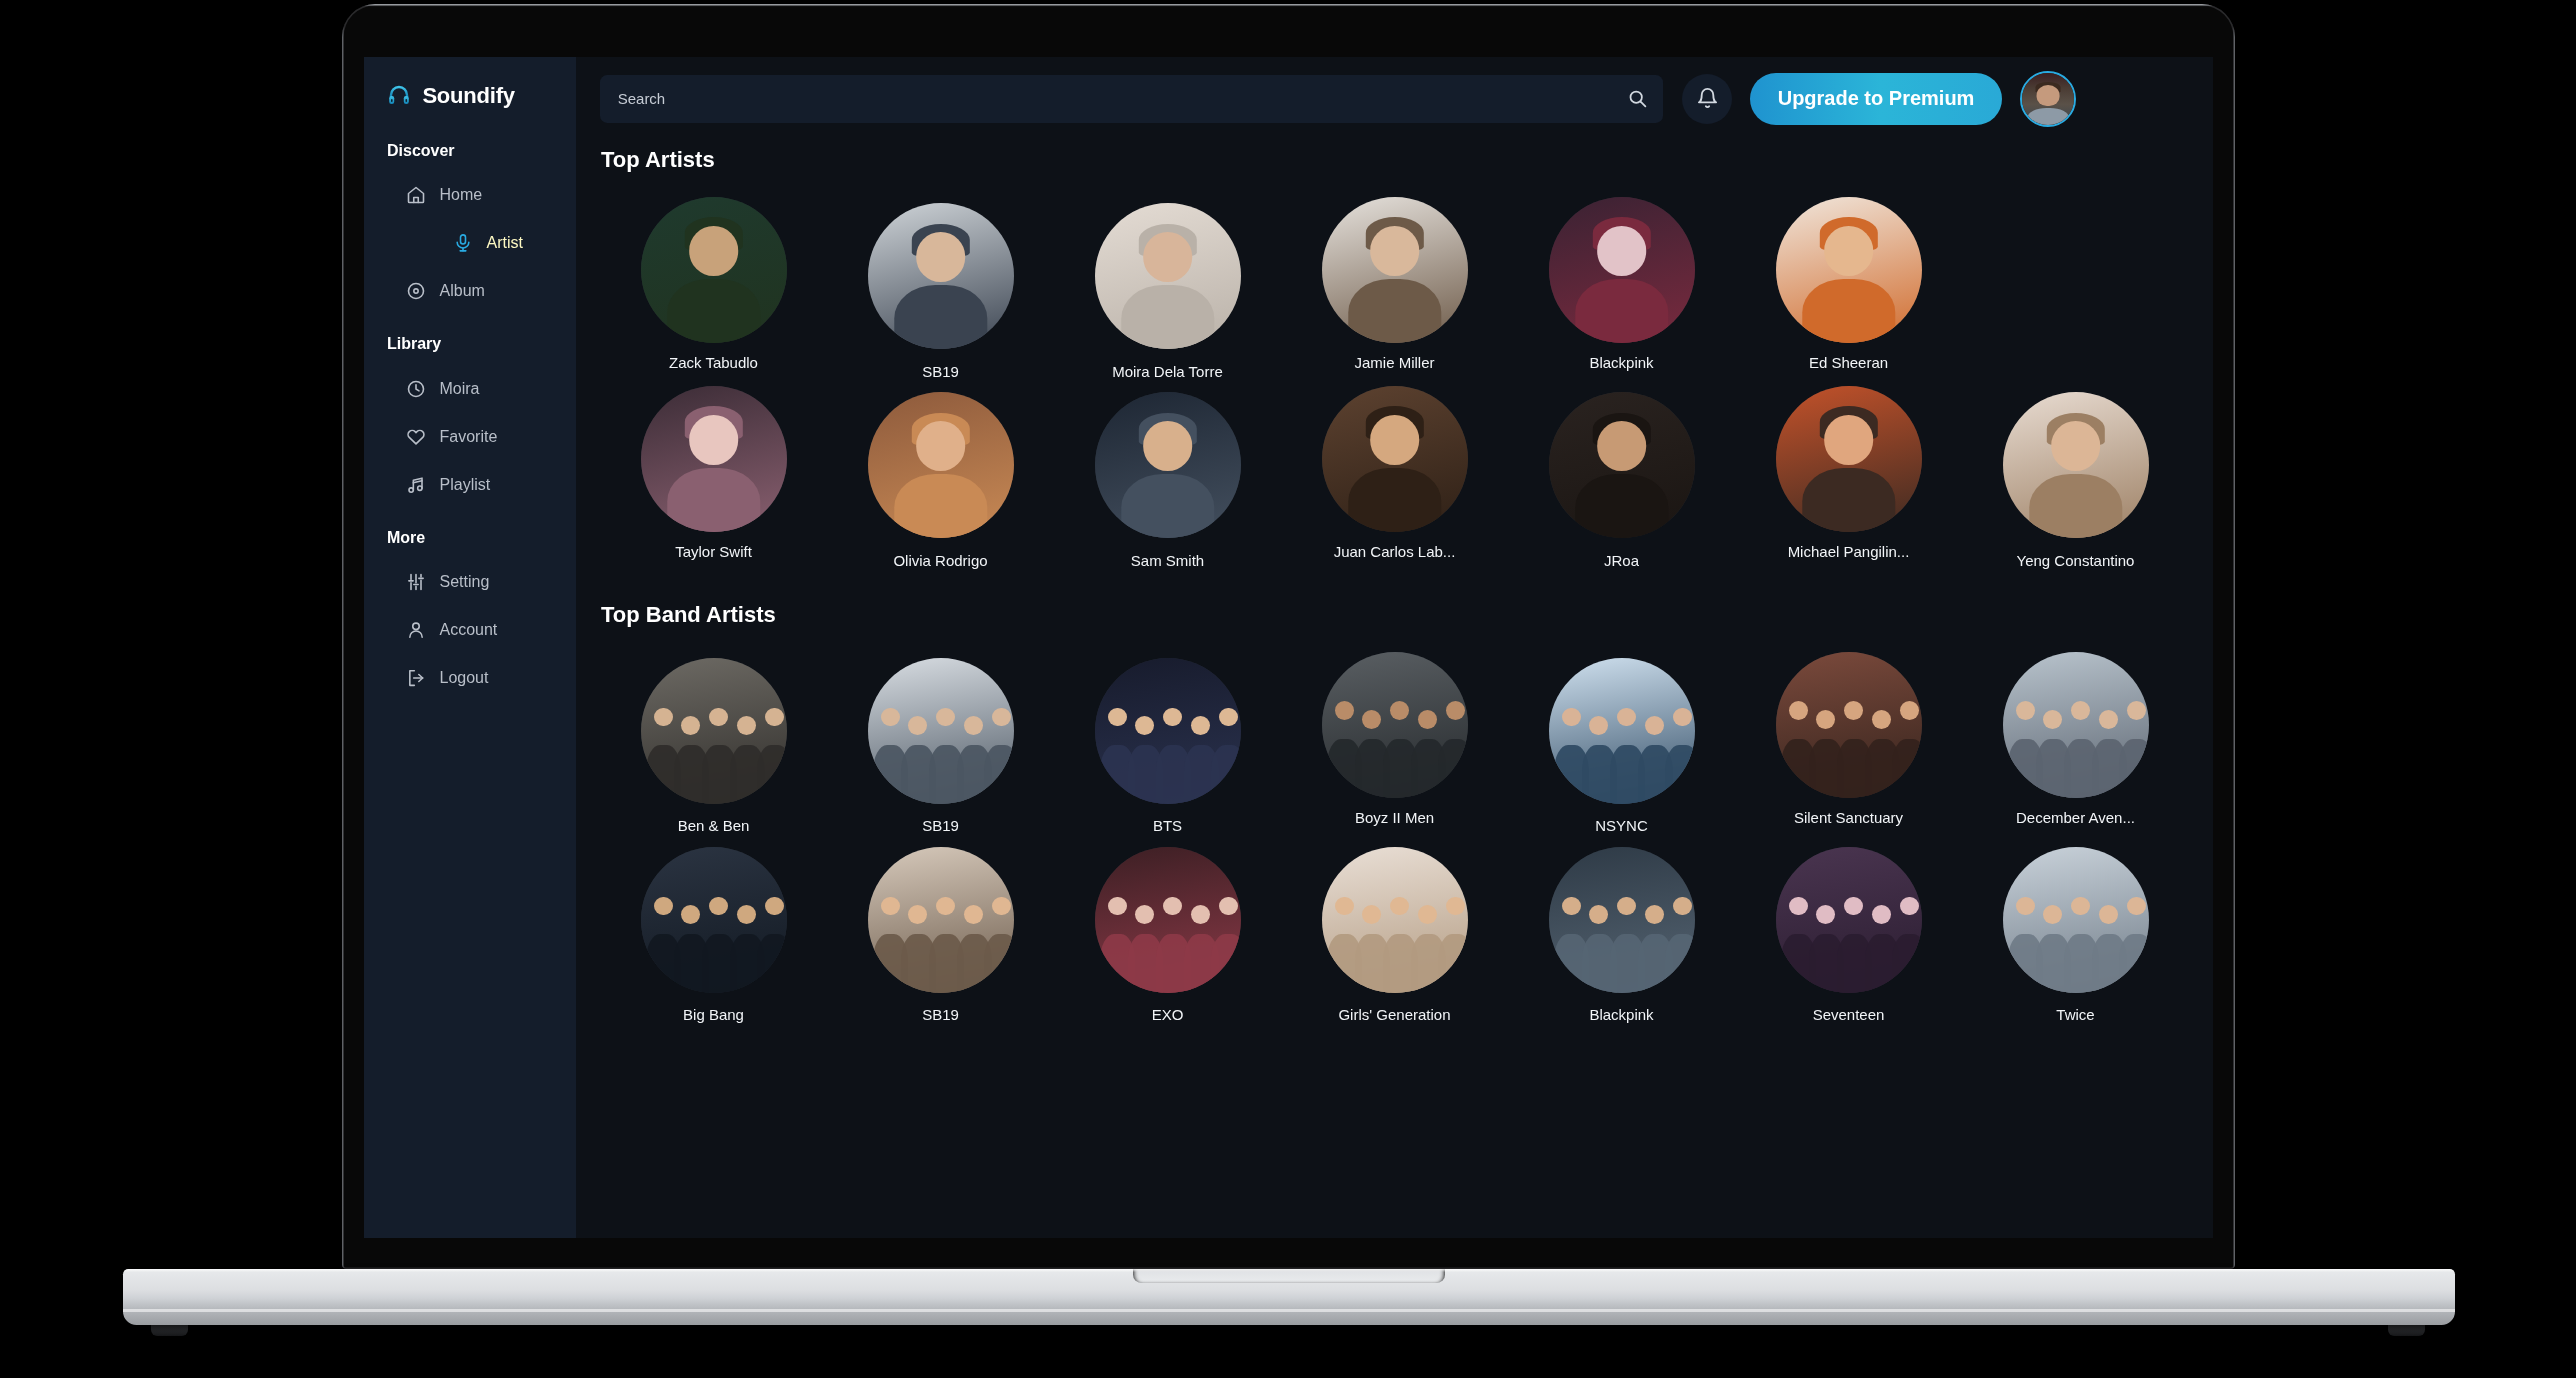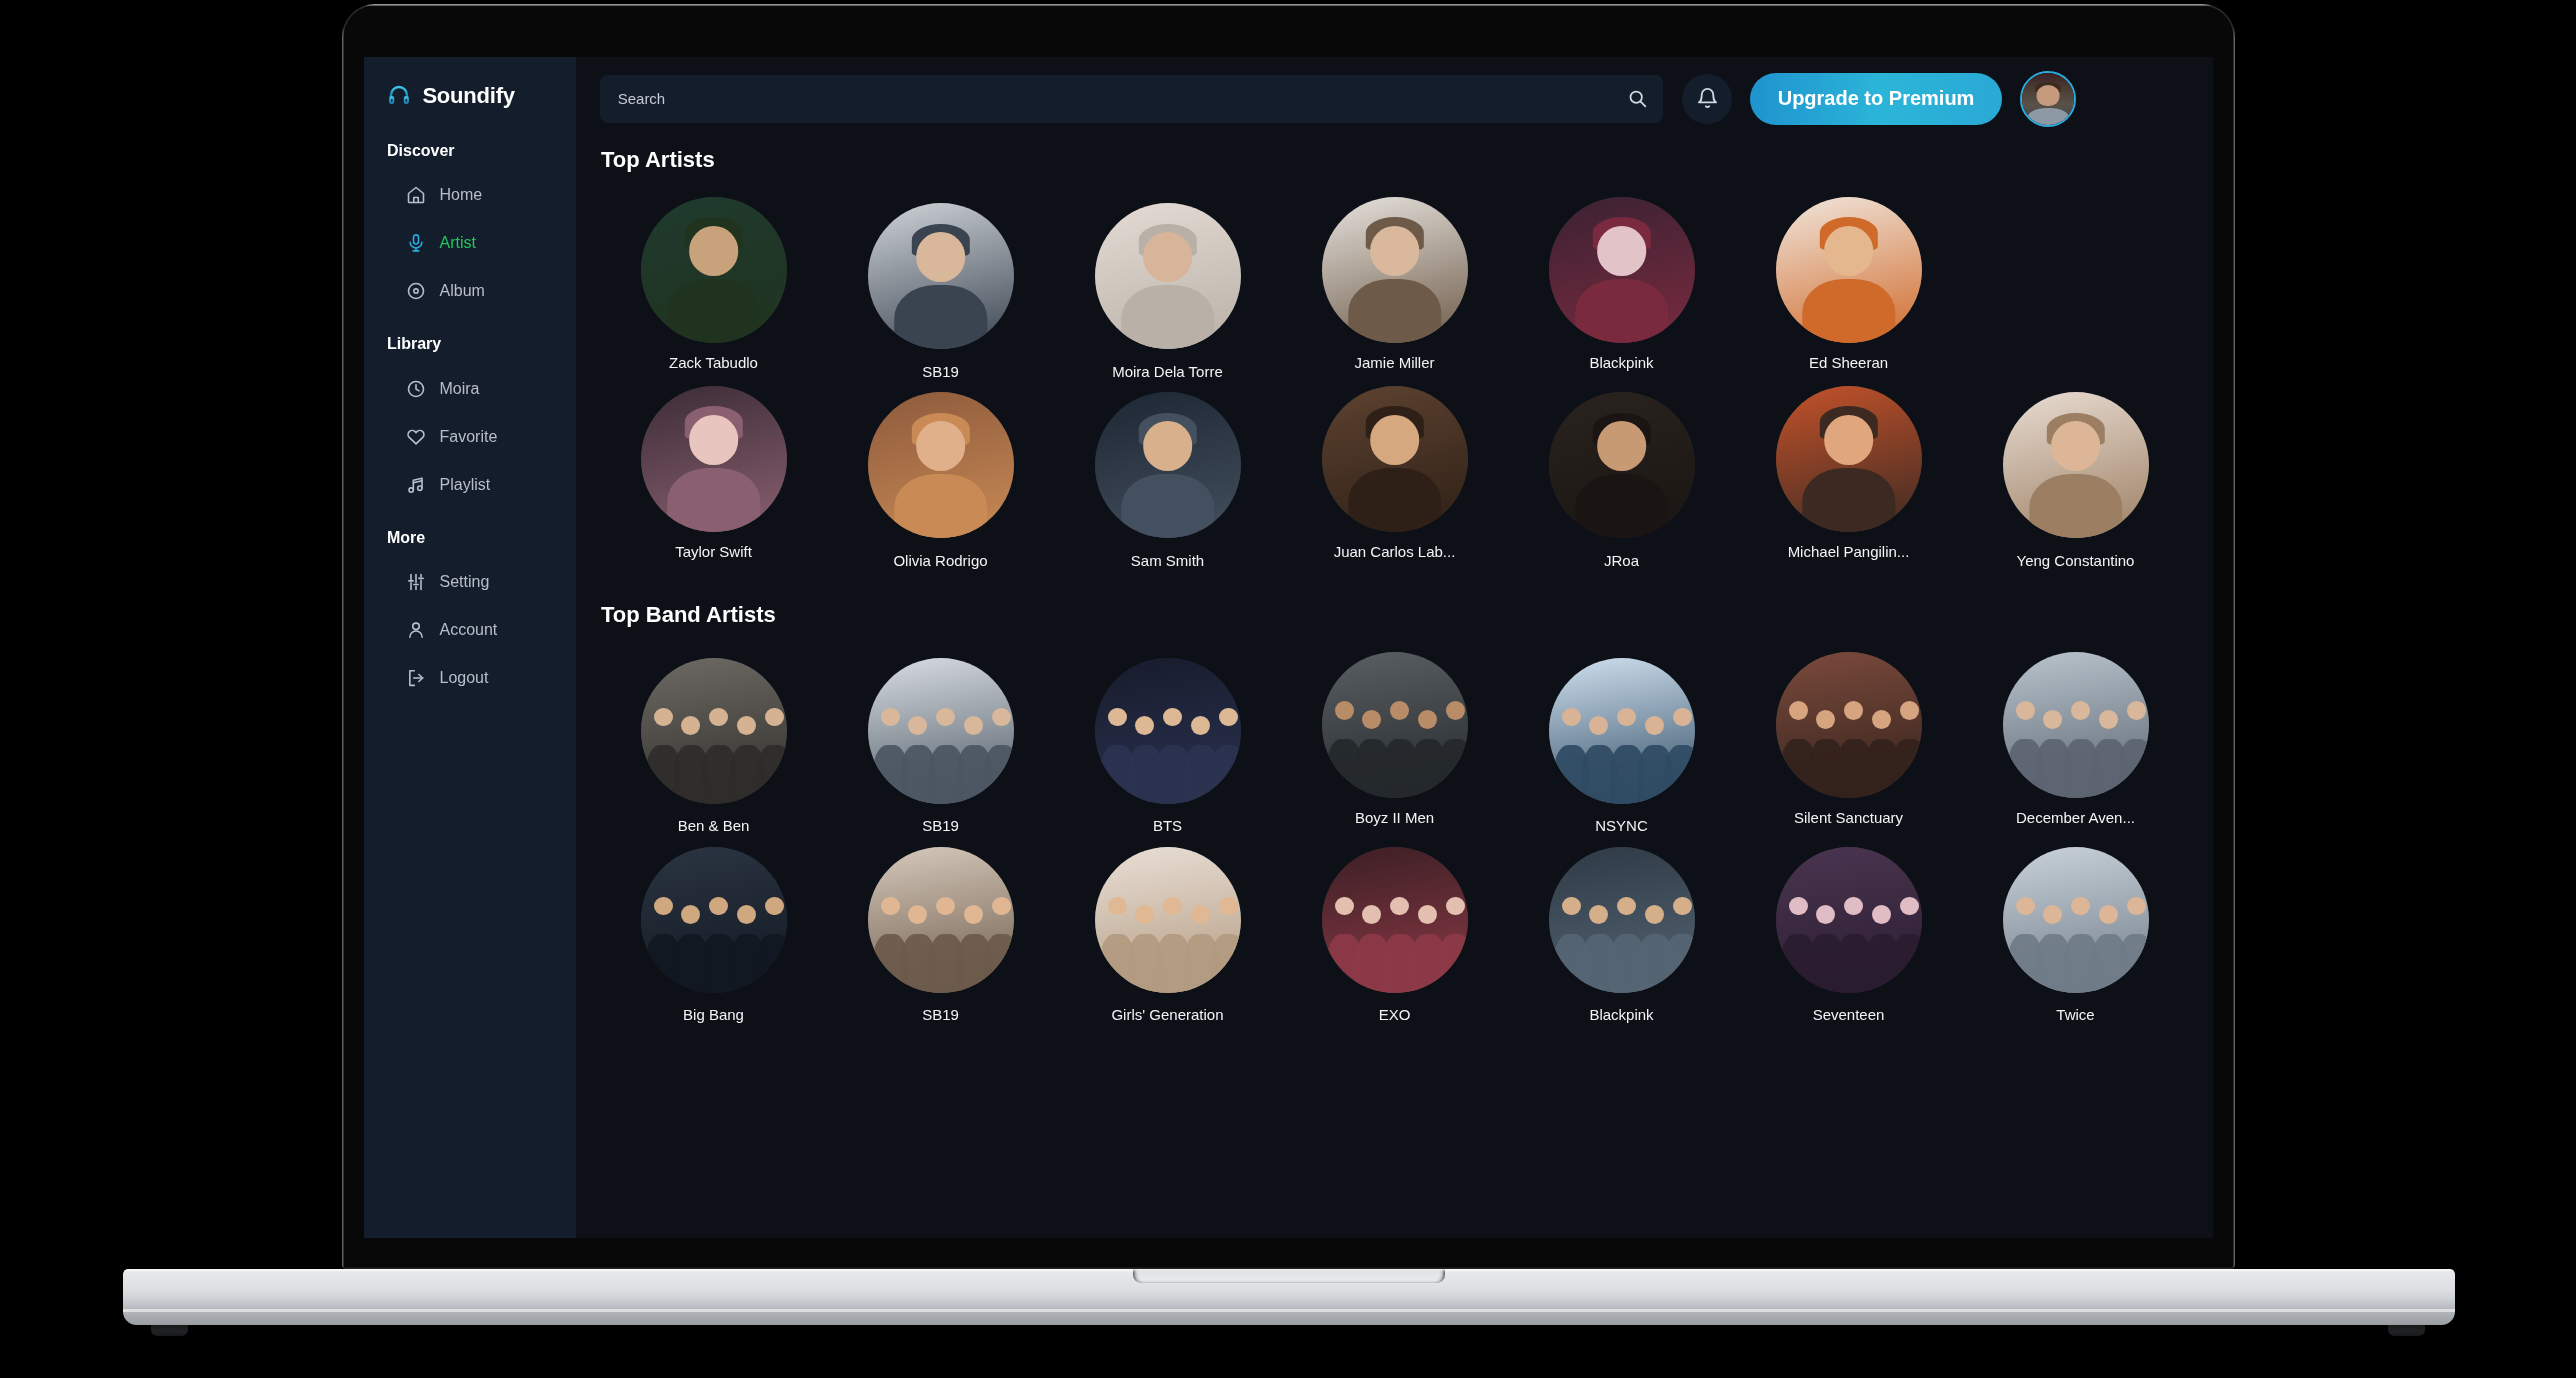--- a/index.html
+++ b/index.html
@@ -107,21 +107,21 @@
   .nav-item {
     display: flex; align-items: center; gap: 13.5px;
     height: 48px;
     padding-left: 42px;
     color: #b9bfc9;
     font-size: 16px;
     cursor: pointer;
   }
   .nav-item .ico { width: 20px; height: 20px; display: flex; align-items: center; justify-content: center; flex: 0 0 20px; }
   .nav-item .ico svg { width: 20px; height: 20px; }
-  .nav-item.active { color: #22c55e; }
+  .nav-item.active { color: #fef9c3; margin-left: 47px; }
   .nav-item.active .ico svg { stroke: #29ABE2; }
 
   
   #main {
     flex: 1 1 auto;
     background: #0D1117;
     overflow: hidden;
     position: relative;
   }
 
@@ -710,56 +710,56 @@
                   <span class="gh" style="left:66%;top:40%;background:#e0b792"></span>
                   <span class="g5" style="left:80%;background:#6b5a4a;opacity:.92"></span>
                   <span class="gh" style="left:85%;top:34%;background:#e0b792"></span>
                 </span>
               </div>
               <div class="label">SB19</div>
             </div>
             <div class="card">
               <div class="thumb">
                 <span class="ph group">
+                  <span class="bg" style="background:linear-gradient(170deg,#3c1f24 0%,#8d3a48 100%)"></span>
+                  <span class="g1" style="left:4%;background:#8d3a48;opacity:.92"></span>
+                  <span class="gh" style="left:9%;top:34%;background:#e3bfb0"></span>
+                  <span class="g2" style="left:23%;background:#8d3a48;opacity:.92"></span>
+                  <span class="gh" style="left:28%;top:40%;background:#e3bfb0"></span>
+                  <span class="g3" style="left:42%;background:#8d3a48;opacity:.92"></span>
+                  <span class="gh" style="left:47%;top:34%;background:#e3bfb0"></span>
+                  <span class="g4" style="left:61%;background:#8d3a48;opacity:.92"></span>
+                  <span class="gh" style="left:66%;top:40%;background:#e3bfb0"></span>
+                  <span class="g5" style="left:80%;background:#8d3a48;opacity:.92"></span>
+                  <span class="gh" style="left:85%;top:34%;background:#e3bfb0"></span>
+                </span>
+              </div>
+              <div class="label">EXO</div>
+            </div>
+            <div class="card">
+              <div class="thumb">
+                <span class="ph group">
                   <span class="bg" style="background:linear-gradient(170deg,#e9dfd6 0%,#b29a80 100%)"></span>
                   <span class="g1" style="left:4%;background:#b29a80;opacity:.92"></span>
                   <span class="gh" style="left:9%;top:34%;background:#e0b893"></span>
                   <span class="g2" style="left:23%;background:#b29a80;opacity:.92"></span>
                   <span class="gh" style="left:28%;top:40%;background:#e0b893"></span>
                   <span class="g3" style="left:42%;background:#b29a80;opacity:.92"></span>
                   <span class="gh" style="left:47%;top:34%;background:#e0b893"></span>
                   <span class="g4" style="left:61%;background:#b29a80;opacity:.92"></span>
                   <span class="gh" style="left:66%;top:40%;background:#e0b893"></span>
                   <span class="g5" style="left:80%;background:#b29a80;opacity:.92"></span>
                   <span class="gh" style="left:85%;top:34%;background:#e0b893"></span>
                 </span>
               </div>
               <div class="label">Girls' Generation</div>
             </div>
             <div class="card">
               <div class="thumb">
                 <span class="ph group">
-                  <span class="bg" style="background:linear-gradient(170deg,#3c1f24 0%,#8d3a48 100%)"></span>
-                  <span class="g1" style="left:4%;background:#8d3a48;opacity:.92"></span>
-                  <span class="gh" style="left:9%;top:34%;background:#e3bfb0"></span>
-                  <span class="g2" style="left:23%;background:#8d3a48;opacity:.92"></span>
-                  <span class="gh" style="left:28%;top:40%;background:#e3bfb0"></span>
-                  <span class="g3" style="left:42%;background:#8d3a48;opacity:.92"></span>
-                  <span class="gh" style="left:47%;top:34%;background:#e3bfb0"></span>
-                  <span class="g4" style="left:61%;background:#8d3a48;opacity:.92"></span>
-                  <span class="gh" style="left:66%;top:40%;background:#e3bfb0"></span>
-                  <span class="g5" style="left:80%;background:#8d3a48;opacity:.92"></span>
-                  <span class="gh" style="left:85%;top:34%;background:#e3bfb0"></span>
-                </span>
-              </div>
-              <div class="label">EXO</div>
-            </div>
-            <div class="card">
-              <div class="thumb">
-                <span class="ph group">
                   <span class="bg" style="background:linear-gradient(170deg,#2e3a46 0%,#566573 100%)"></span>
                   <span class="g1" style="left:4%;background:#566573;opacity:.92"></span>
                   <span class="gh" style="left:9%;top:34%;background:#d5ae8a"></span>
                   <span class="g2" style="left:23%;background:#566573;opacity:.92"></span>
                   <span class="gh" style="left:28%;top:40%;background:#d5ae8a"></span>
                   <span class="g3" style="left:42%;background:#566573;opacity:.92"></span>
                   <span class="gh" style="left:47%;top:34%;background:#d5ae8a"></span>
                   <span class="g4" style="left:61%;background:#566573;opacity:.92"></span>
                   <span class="gh" style="left:66%;top:40%;background:#d5ae8a"></span>
                   <span class="g5" style="left:80%;background:#566573;opacity:.92"></span>

